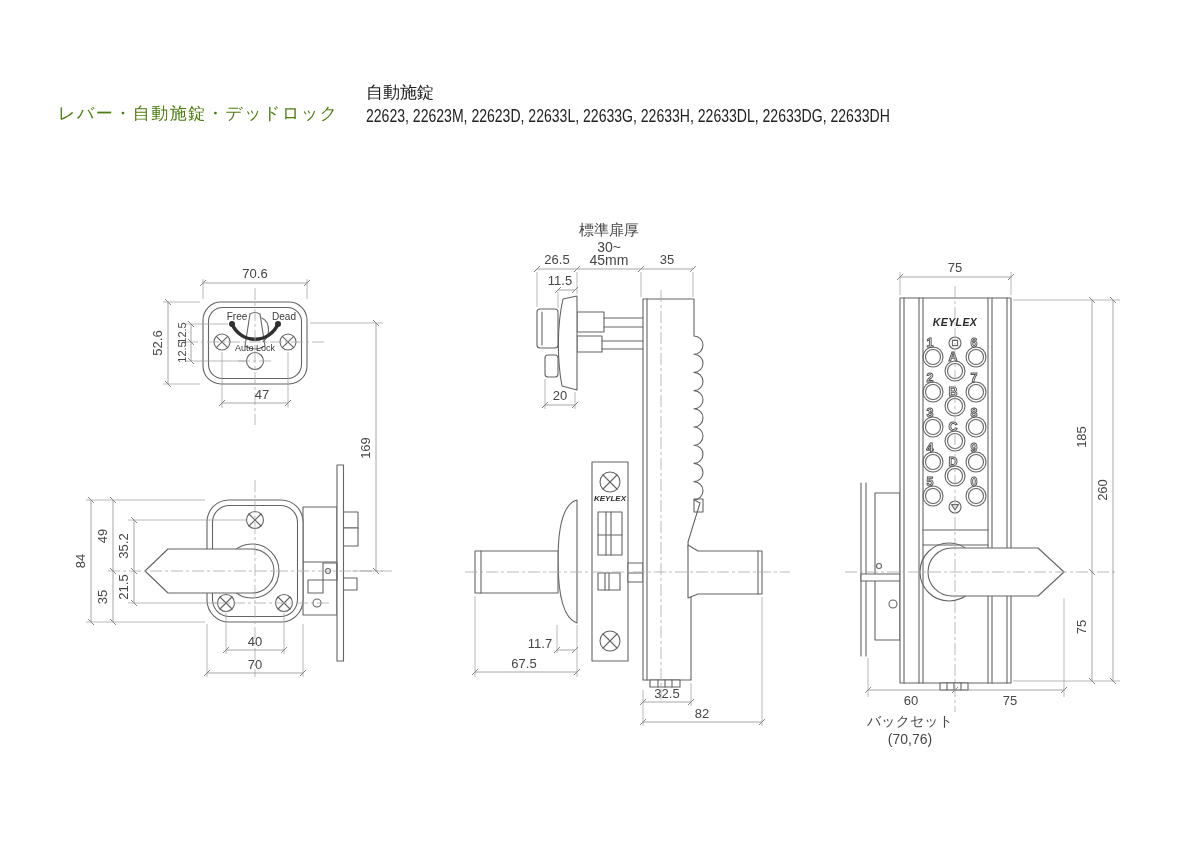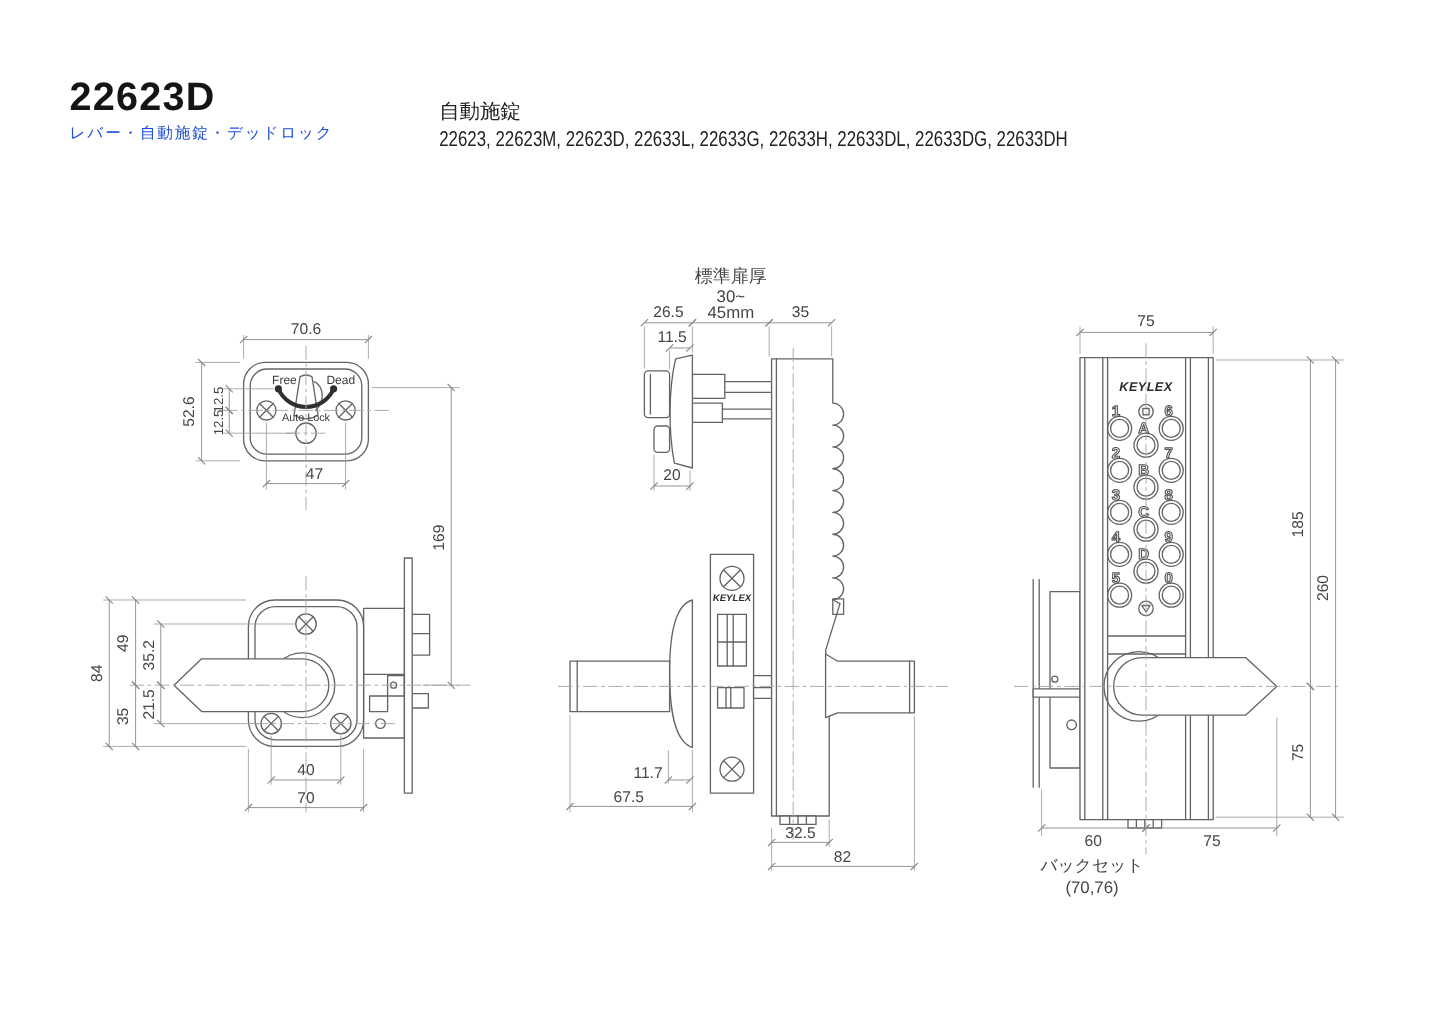--- a/index.html
+++ b/index.html
@@ -1,20 +1,20 @@
 <!DOCTYPE html>
 <html><head>
 <meta charset="utf-8">
 <style>
   html,body{margin:0;padding:0;background:#ffffff;}
   .page{position:relative;width:1200px;height:848px;background:#fff;overflow:hidden;
         font-family:"Liberation Sans",sans-serif;}
   .abs{position:absolute;white-space:nowrap;}
   .title{left:58px;top:62px;font-size:33px;font-weight:bold;color:#151515;letter-spacing:1px;}
-  .subtitle{left:58px;top:102px;font-size:13px;color:#1d4ed8;letter-spacing:1.5px;}
+  .subtitle{left:58px;top:102px;font-size:17px;color:#4d7c0f;letter-spacing:1.5px;}
   .compat-label{left:366px;top:81px;font-size:17px;color:#222;}
   .compat-models{left:366px;top:106px;font-size:18px;color:#222;
                  transform:scaleX(0.78);transform-origin:left top;}
   svg{position:absolute;left:0;top:0;}
   
   .ol{fill:none;stroke:#646464;stroke-width:1.1;stroke-linejoin:round;stroke-linecap:round;}
   .olw{fill:#ffffff;stroke:#646464;stroke-width:1.1;stroke-linejoin:round;}
   .dim{fill:none;stroke:#8f8f8f;stroke-width:0.8;
        marker-start:url(#tk);marker-end:url(#tk);}
   .ext{fill:none;stroke:#9c9c9c;stroke-width:0.7;}
@@ -30,21 +30,20 @@
   .logo-sm{font-size:8px;font-style:italic;font-weight:bold;text-anchor:middle;fill:#2b2b2b;}
   .logo-lg{font-size:10.5px;font-style:italic;font-weight:bold;text-anchor:middle;fill:#2b2b2b;letter-spacing:.4px;}
   .key{font-size:12.5px;font-weight:bold;text-anchor:middle;
        fill:#ffffff;stroke:#4f4f4f;stroke-width:0.9;}
 </style>
 </head>
 <body>
 
 <div class="page">
 
-  <div class="abs title">22623D</div>
   <div class="abs subtitle">レバー・自動施錠・デッドロック</div>
   <div class="abs compat-label">自動施錠</div>
   <div class="abs compat-models">22623, 22623M, 22623D, 22633L, 22633G, 22633H, 22633DL, 22633DG, 22633DH</div>
 
   <svg width="1200" height="848" viewBox="0 0 1200 848">
     <defs>
       <marker id="tk" markerWidth="9" markerHeight="9" refX="4.5" refY="4.5" orient="auto" markerUnits="userSpaceOnUse">
         <line x1="1.5" y1="7.5" x2="7.5" y2="1.5" stroke="#8a8a8a" stroke-width="1"></line>
       </marker>
     </defs>

